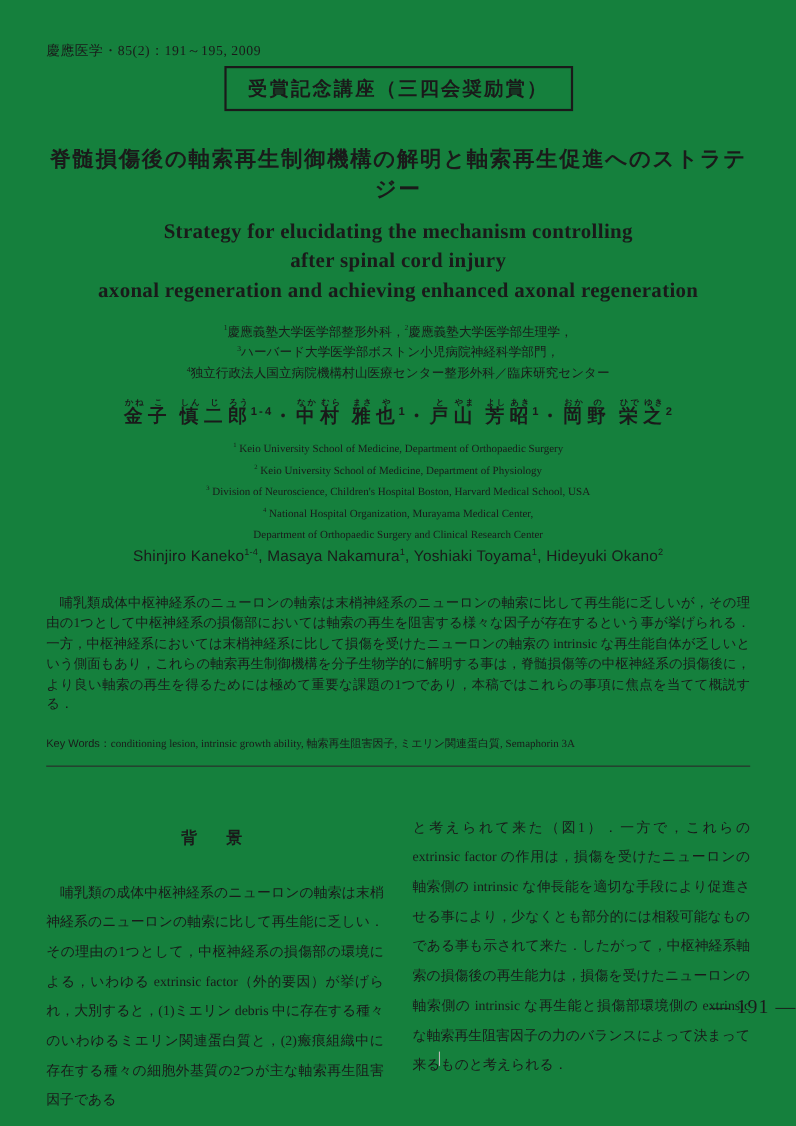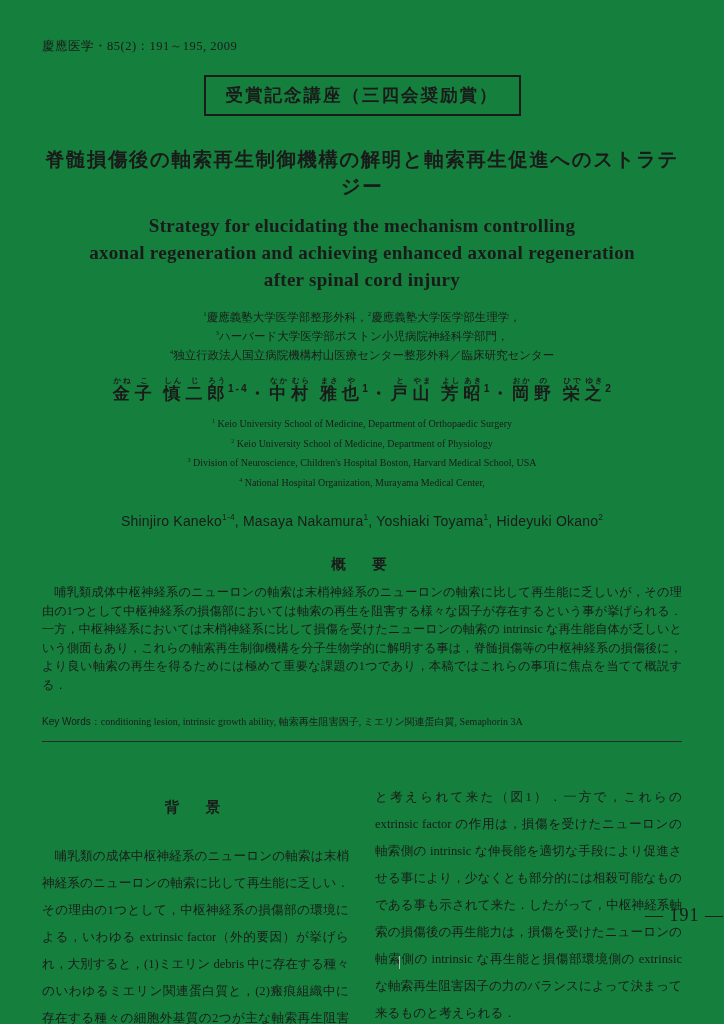--- a/index.html
+++ b/index.html
@@ -12,21 +12,21 @@
     padding: 38px 42px 0 42px;
     color: #1a1a1a;
     font-family: "Liberation Serif", "DejaVu Serif", serif;
     overflow: hidden;
   }
   .citation {
     font-size: 12.5px;
     letter-spacing: 0.5px;
     font-family: "Liberation Serif", "DejaVu Serif", serif;
   }
-  .award-box-wrap { text-align:center; margin-top: 20px; }
+  .award-box-wrap { text-align:center; margin-top: 5px; }
   .award-box {
     display: inline-block;
     border: 2px solid #1a1a1a;
     padding: 6px 20px 7px 20px;
     font-family: "Liberation Sans", "DejaVu Sans", sans-serif;
     font-weight: bold;
     font-size: 17.5px;
     letter-spacing: 2px;
   }
   .title-ja {
@@ -68,21 +68,20 @@
     font-weight: bold;
     letter-spacing: 0;
   }
   .affil-en {
     margin-top: 9px;
     text-align: center;
     font-size: 10px;
     line-height: 19.5px;
   }
   .authors-en {
-    margin-top: 21px;
     text-align: center;
     font-family: "Liberation Sans", "DejaVu Sans", sans-serif;
     font-size: 14px;
     letter-spacing: 0.2px;
   }
   .abstract { margin-top: 26px; }
   .section-heading {
     text-align: center;
     font-family: "Liberation Sans", "DejaVu Sans", sans-serif;
     font-weight: bold;
@@ -147,43 +146,43 @@
   <div class="citation">慶應医学・85(2)：191～195, 2009</div>
 
   <div class="award-box-wrap">
     <div class="award-box">受賞記念講座（三四会奨励賞）</div>
   </div>
 
   <h1 class="title-ja">脊髄損傷後の軸索再生制御機構の解明と軸索再生促進へのストラテジー</h1>
 
   <h2 class="title-en">
     <span>Strategy for elucidating the mechanism controlling</span>
+    <span>after spinal cord injury</span>
     <span>axonal regeneration and achieving enhanced axonal regeneration</span>
-    <span>after spinal cord injury</span>
   </h2>
 
   <div class="affil-ja">
     <div><sup>1</sup>慶應義塾大学医学部整形外科，<sup>2</sup>慶應義塾大学医学部生理学，</div>
     <div><sup>3</sup>ハーバード大学医学部ボストン小児病院神経科学部門，</div>
     <div><sup>4</sup>独立行政法人国立病院機構村山医療センター整形外科／臨床研究センター</div>
   </div>
 
   <div class="authors-ja"><ruby>金<rt>かね</rt></ruby><ruby>子<rt>こ</rt></ruby> <ruby>慎<rt>しん</rt></ruby><ruby>二<rt>じ</rt></ruby><ruby>郎<rt>ろう</rt></ruby><sup>1-4</sup>・<ruby>中<rt>なか</rt></ruby><ruby>村<rt>むら</rt></ruby> <ruby>雅<rt>まさ</rt></ruby><ruby>也<rt>や</rt></ruby><sup>1</sup>・<ruby>戸<rt>と</rt></ruby><ruby>山<rt>やま</rt></ruby> <ruby>芳<rt>よし</rt></ruby><ruby>昭<rt>あき</rt></ruby><sup>1</sup>・<ruby>岡<rt>おか</rt></ruby><ruby>野<rt>の</rt></ruby> <ruby>栄<rt>ひで</rt></ruby><ruby>之<rt>ゆき</rt></ruby><sup>2</sup></div>
 
   <div class="affil-en">
     <div><sup>1</sup> Keio University School of Medicine, Department of Orthopaedic Surgery</div>
     <div><sup>2</sup> Keio University School of Medicine, Department of Physiology</div>
     <div><sup>3</sup> Division of Neuroscience, Children's Hospital Boston, Harvard Medical School, USA</div>
     <div><sup>4</sup> National Hospital Organization, Murayama Medical Center,</div>
+    <div>Department of Orthopaedic Surgery and Clinical Research Center</div>
   </div>
 
   <div class="authors-en">Shinjiro Kaneko<sup>1-4</sup>, Masaya Nakamura<sup>1</sup>, Yoshiaki Toyama<sup>1</sup>, Hideyuki Okano<sup>2</sup></div>
 
   <div class="abstract">
-    <div class="section-heading">概　要</div>
     <p class="abstract-body">哺乳類成体中枢神経系のニューロンの軸索は末梢神経系のニューロンの軸索に比して再生能に乏しいが，その理由の1つとして中枢神経系の損傷部においては軸索の再生を阻害する様々な因子が存在するという事が挙げられる．一方，中枢神経系においては末梢神経系に比して損傷を受けたニューロンの軸索の intrinsic な再生能自体が乏しいという側面もあり，これらの軸索再生制御機構を分子生物学的に解明する事は，脊髄損傷等の中枢神経系の損傷後に，より良い軸索の再生を得るためには極めて重要な課題の1つであり，本稿ではこれらの事項に焦点を当てて概説する．</p>
   </div>
 
   <div class="keywords">
     <span class="keywords-label">Key Words</span>
       <span class="keywords-sep">：</span>
     <span class="keywords-text">conditioning lesion,  intrinsic growth ability,  軸索再生阻害因子,  ミエリン関連蛋白質,  Semaphorin 3A</span>
   </div>
 
   <hr class="rule">

